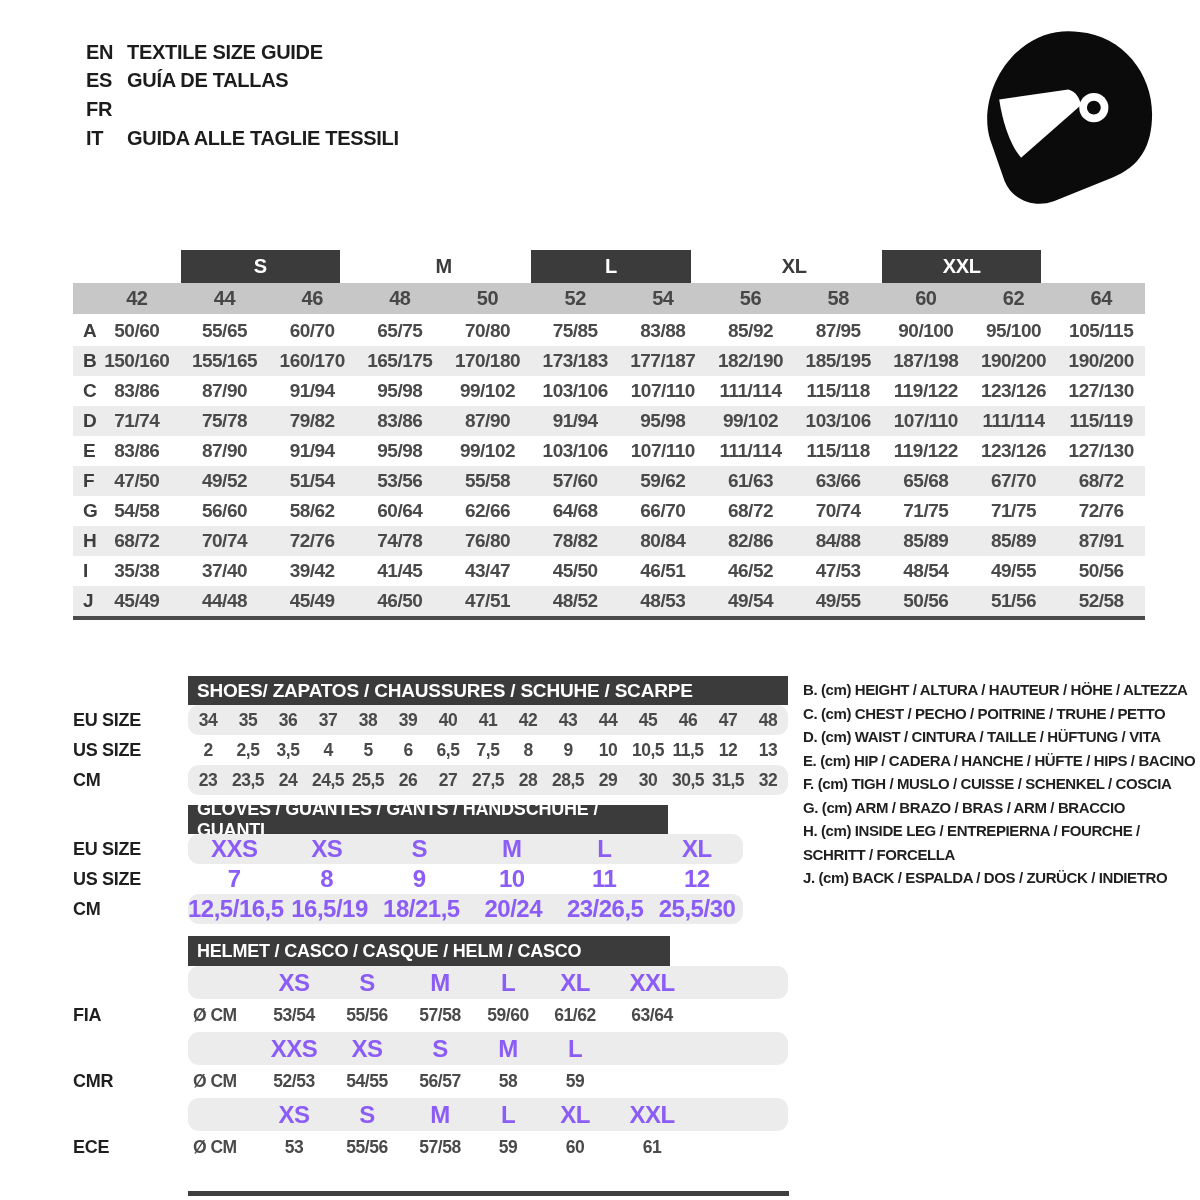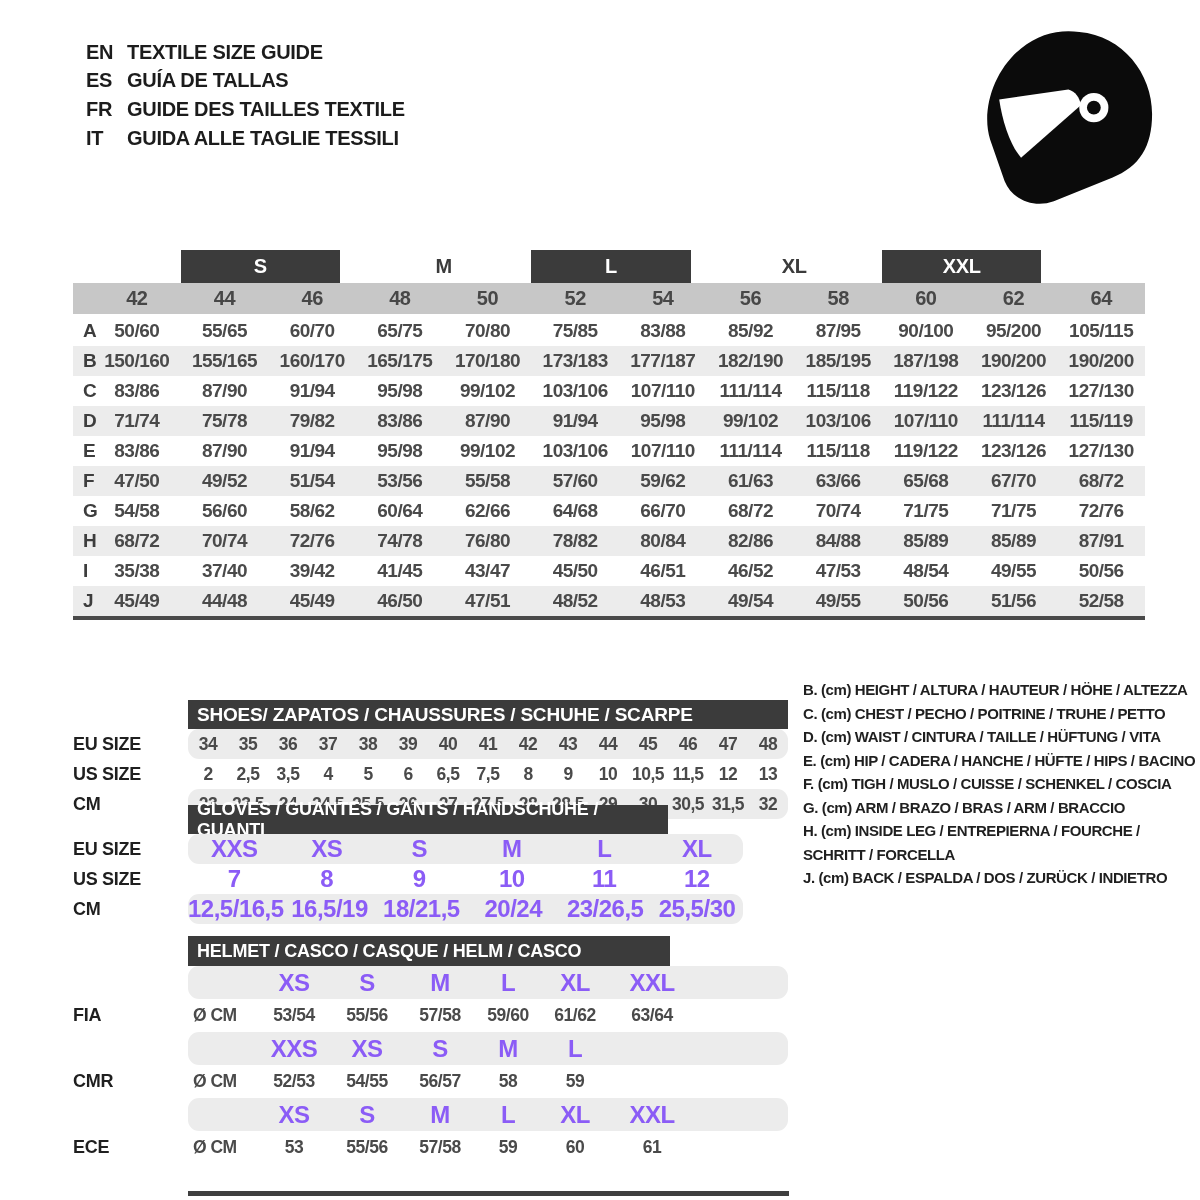--- a/index.html
+++ b/index.html
@@ -25,21 +25,21 @@
   .size-band { height:31px; background:#c7c7c7; margin-bottom:2px; }
   .size-band .cell { font-size:20px; color:#474747; }
   .t-row { height:30px; font-size:19px; color:#4a4a4a; }
   .t-row.alt { background:#ececec; }
   .cell { display:flex; align-items:center; justify-content:center; letter-spacing:-0.5px; }
   .rlabel { justify-content:flex-start; padding-left:10px; color:#3d3d3d; overflow:visible; }
 
   
   .sec { position:absolute; left:65px; }
   .sec-bar { margin-left:115px; background:#3b3b3b; color:#ffffff; display:flex; align-items:center; padding-left:9px; letter-spacing:-0.2px; }
-  .shoes   { top:700px; }
+  .shoes   { top:676px; }
   .shoes .sec-bar   { width:600px; height:29px; font-size:19px; }
   .gloves  { top:805px; }
   .gloves .sec-bar  { width:480px; height:29px; font-size:18px; }
   .helmets { top:936px; }
   .helmets .sec-bar { width:482px; height:30px; font-size:18px; }
 
   .s-row { display:flex; height:30px; }
   .helmets .s-row { height:33px; }
   .s-label { width:115px; display:flex; align-items:center; font-size:18px; color:#1f1f1f; letter-spacing:-0.3px; }
   .s-data { display:grid; }
@@ -66,21 +66,20 @@
       <div class="lang-row">
         <div class="lang-code">EN</div>
         <div class="lang-label">TEXTILE SIZE GUIDE</div>
       </div>
       <div class="lang-row">
         <div class="lang-code">ES</div>
         <div class="lang-label">GUÍA DE TALLAS</div>
       </div>
       <div class="lang-row">
         <div class="lang-code">FR</div>
-        <div class="lang-label">GUIDE DES TAILLES TEXTILE</div>
       </div>
       <div class="lang-row">
         <div class="lang-code">IT</div>
         <div class="lang-label">GUIDA ALLE TAGLIE TESSILI</div>
       </div>
     </div>
 
   <div class="helmet-logo">
     <svg viewBox="0 0 100 100" width="182" height="188">
       <path d="M54 5 C78 7 94 28 94 50 C94 68 87 79 72 85 L40 98 C29 102 17 97 13 87 L5 64 C0 48 7 26 22 14 C32 6 43 3.5 54 5 Z" fill="#0b0b0b"></path>
@@ -119,21 +118,21 @@
           <div class="cell">50/60</div>
           <div class="cell">55/65</div>
           <div class="cell">60/70</div>
           <div class="cell">65/75</div>
           <div class="cell">70/80</div>
           <div class="cell">75/85</div>
           <div class="cell">83/88</div>
           <div class="cell">85/92</div>
           <div class="cell">87/95</div>
           <div class="cell">90/100</div>
-          <div class="cell">95/200</div>
+          <div class="cell">95/100</div>
           <div class="cell">105/115</div>
         </div>
         <div class="t-row alt">
           <div class="cell rlabel">B</div>
           <div class="cell">150/160</div>
           <div class="cell">155/165</div>
           <div class="cell">160/170</div>
           <div class="cell">165/175</div>
           <div class="cell">170/180</div>
           <div class="cell">173/183</div>

